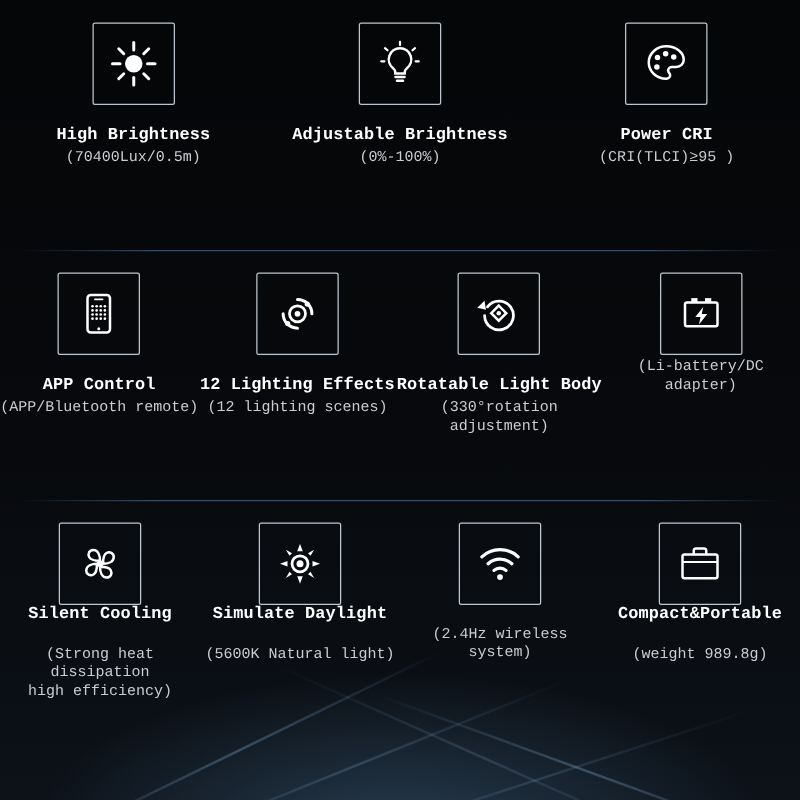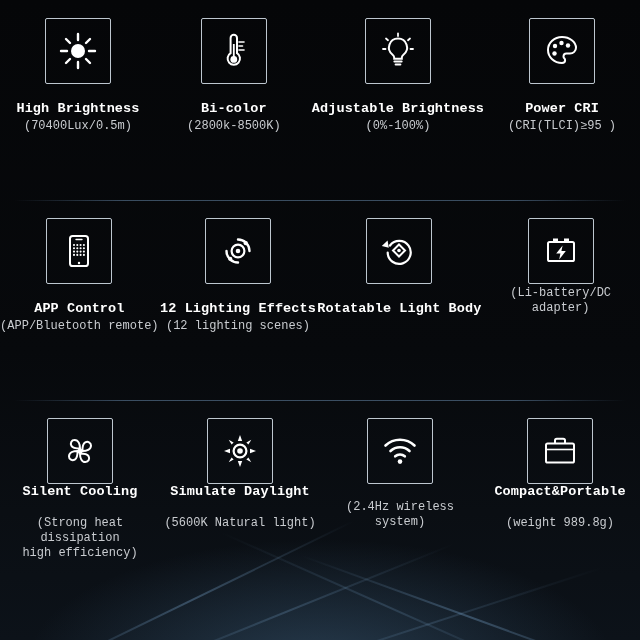--- a/index.html
+++ b/index.html
@@ -126,36 +126,20 @@
               <line x1="28" y1="28" x2="32" y2="32"></line>
               <line x1="32" y1="8" x2="28" y2="12"></line>
               <line x1="12" y1="28" x2="8" y2="32"></line>
             </g>
           </svg>
         </div>
         <div class="label">High Brightness</div>
         <div class="sub">(70400Lux/0.5m)</div>
       </div>
 
-      <div class="cell">
-        <div class="icon-box">
-          <svg width="40" height="40" viewBox="0 0 40 40">
-            <path d="M23 7a3.2 3.2 0 0 0-6.4 0v15.2a6.2 6.2 0 1 0 6.4 0z" fill="none" stroke="#fff" stroke-width="2"></path>
-            <circle cx="19.8" cy="28.4" r="3.4" fill="#fff"></circle>
-            <rect x="18.9" y="13" width="1.8" height="13" fill="#fff"></rect>
-            <g stroke="#fff" stroke-width="1.6" stroke-linecap="round">
-              <line x1="25" y1="11" x2="30" y2="11"></line>
-              <line x1="25" y1="15" x2="28.5" y2="15"></line>
-              <line x1="25" y1="19" x2="30" y2="19"></line>
-            </g>
-          </svg>
-        </div>
-        <div class="label">Bi-color</div>
-        <div class="sub">(2800k-8500K)</div>
-      </div>
 
       <div class="cell">
         <div class="icon-box">
           <svg width="40" height="40" viewBox="0 0 40 40">
             <path d="M20 7.5a9 9 0 0 0-5.4 16.2c1 .8 1.6 1.9 1.6 3.1v1h7.6v-1c0-1.2.6-2.3 1.6-3.1A9 9 0 0 0 20 7.5z" fill="none" stroke="#fff" stroke-width="2"></path>
             <line x1="16.4" y1="30.5" x2="23.6" y2="30.5" stroke="#fff" stroke-width="2" stroke-linecap="round"></line>
             <line x1="17.6" y1="33.5" x2="22.4" y2="33.5" stroke="#fff" stroke-width="2" stroke-linecap="round"></line>
             <g stroke="#fff" stroke-width="1.8" stroke-linecap="round">
               <line x1="20" y1="2.5" x2="20" y2="5"></line>
               <line x1="8" y1="7.5" x2="10" y2="9.2"></line>
@@ -235,20 +219,21 @@
       <div class="cell">
         <div class="icon-box">
           <svg width="40" height="40" viewBox="0 0 40 40">
             <path d="M11 14.5A11.5 11.5 0 1 1 8.7 21.5" fill="none" stroke="#fff" stroke-width="2.2" stroke-linecap="round"></path>
             <path d="M8.6 9.5l1.2 7.2-7-1.6z" fill="#fff"></path>
             <path d="M20 13.5l6 6-6 6-6-6z" fill="none" stroke="#fff" stroke-width="2"></path>
             <circle cx="20" cy="19.5" r="1.8" fill="#fff"></circle>
           </svg>
         </div>
         <div class="label">Rotatable Light Body</div>
+        <div class="sub">(330°rotation adjustment)</div>
       </div>
 
       <div class="cell">
         <div class="icon-box">
           <svg width="40" height="40" viewBox="0 0 40 40">
             <rect x="7" y="11" width="26" height="19" rx="1.6" fill="none" stroke="#fff" stroke-width="2"></rect>
             <rect x="12" y="7.5" width="5" height="3.5" fill="#fff"></rect>
             <rect x="23" y="7.5" width="5" height="3.5" fill="#fff"></rect>
             <path d="M21.6 14.5l-6.4 8h4.2l-1.2 6 6.6-8.4h-4.4z" fill="#fff"></path>
           </svg>

